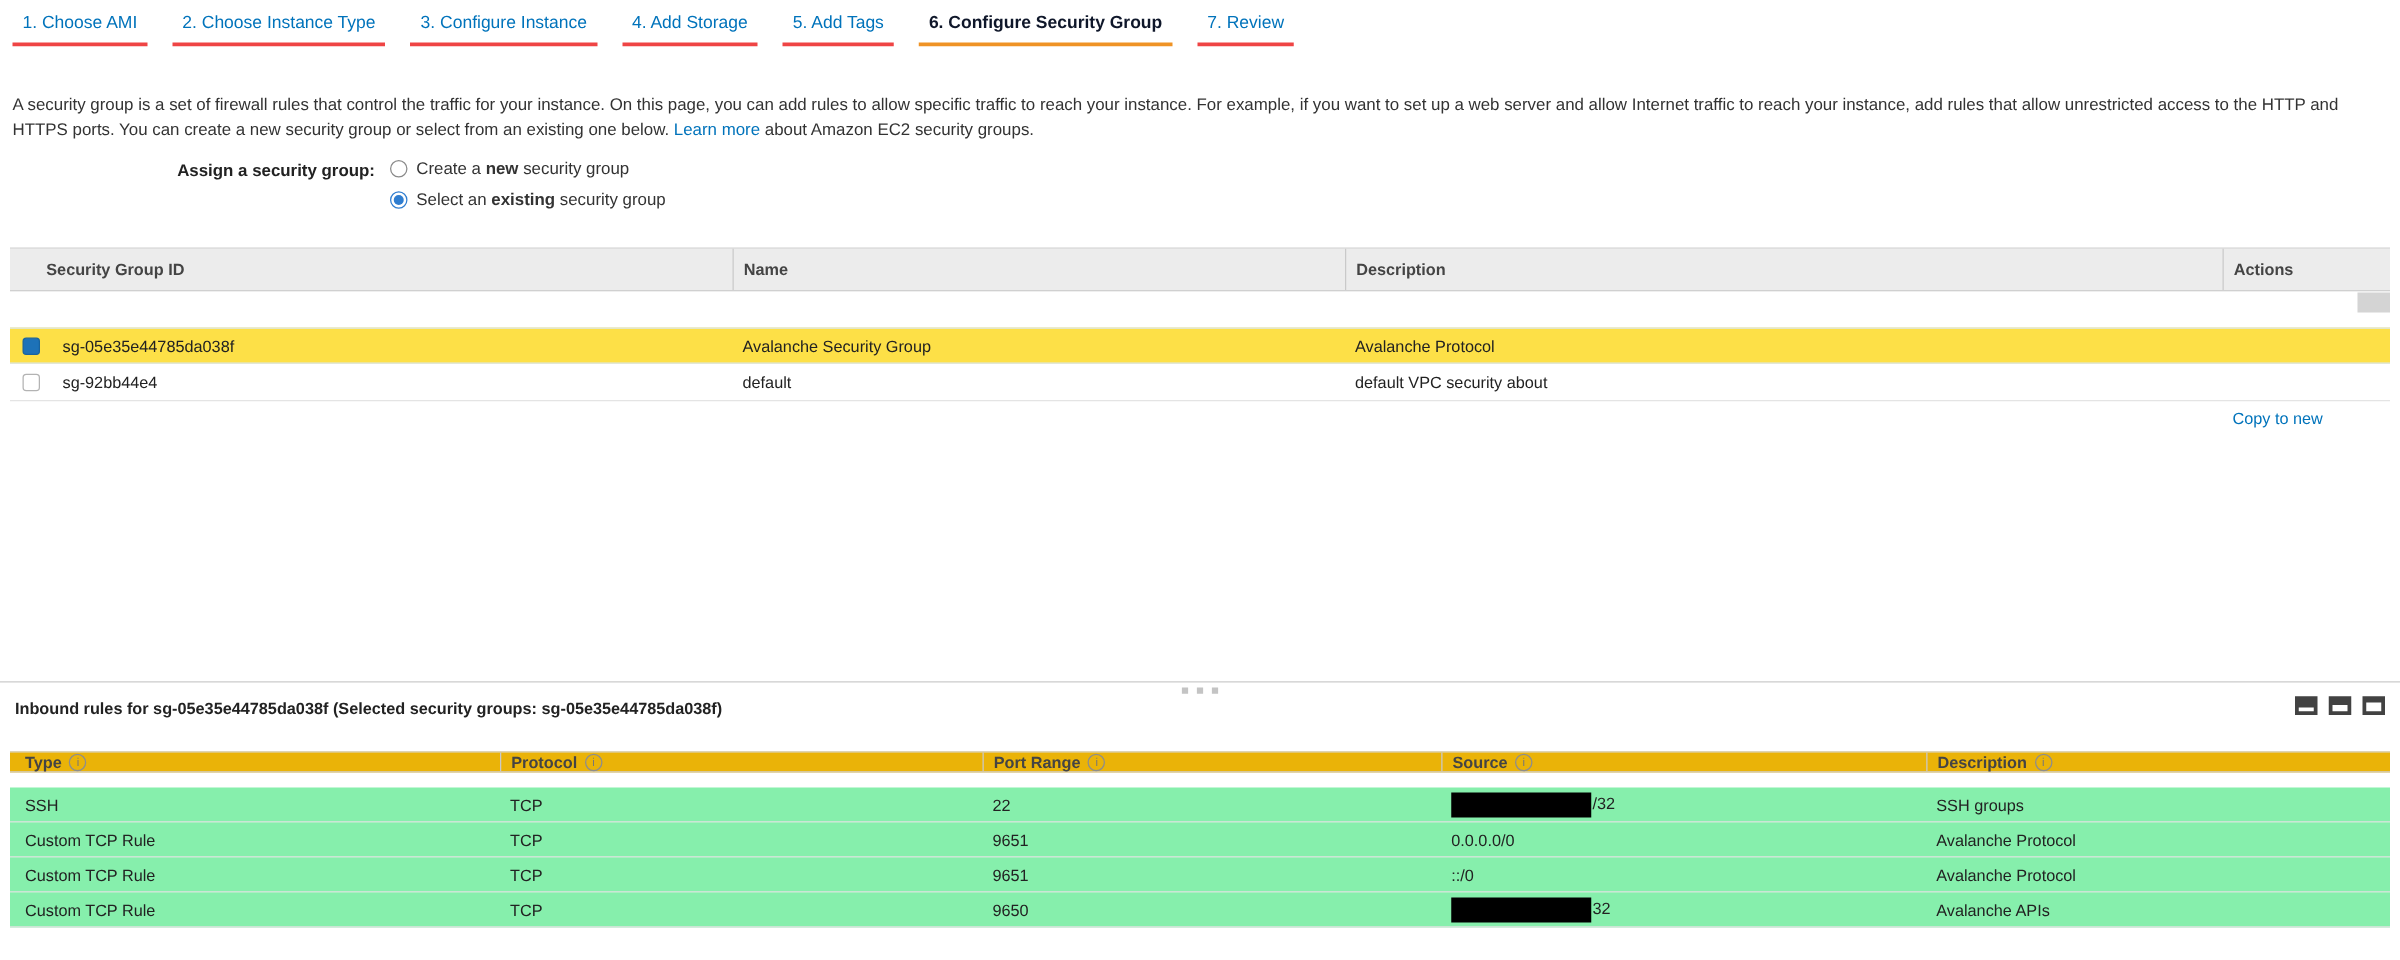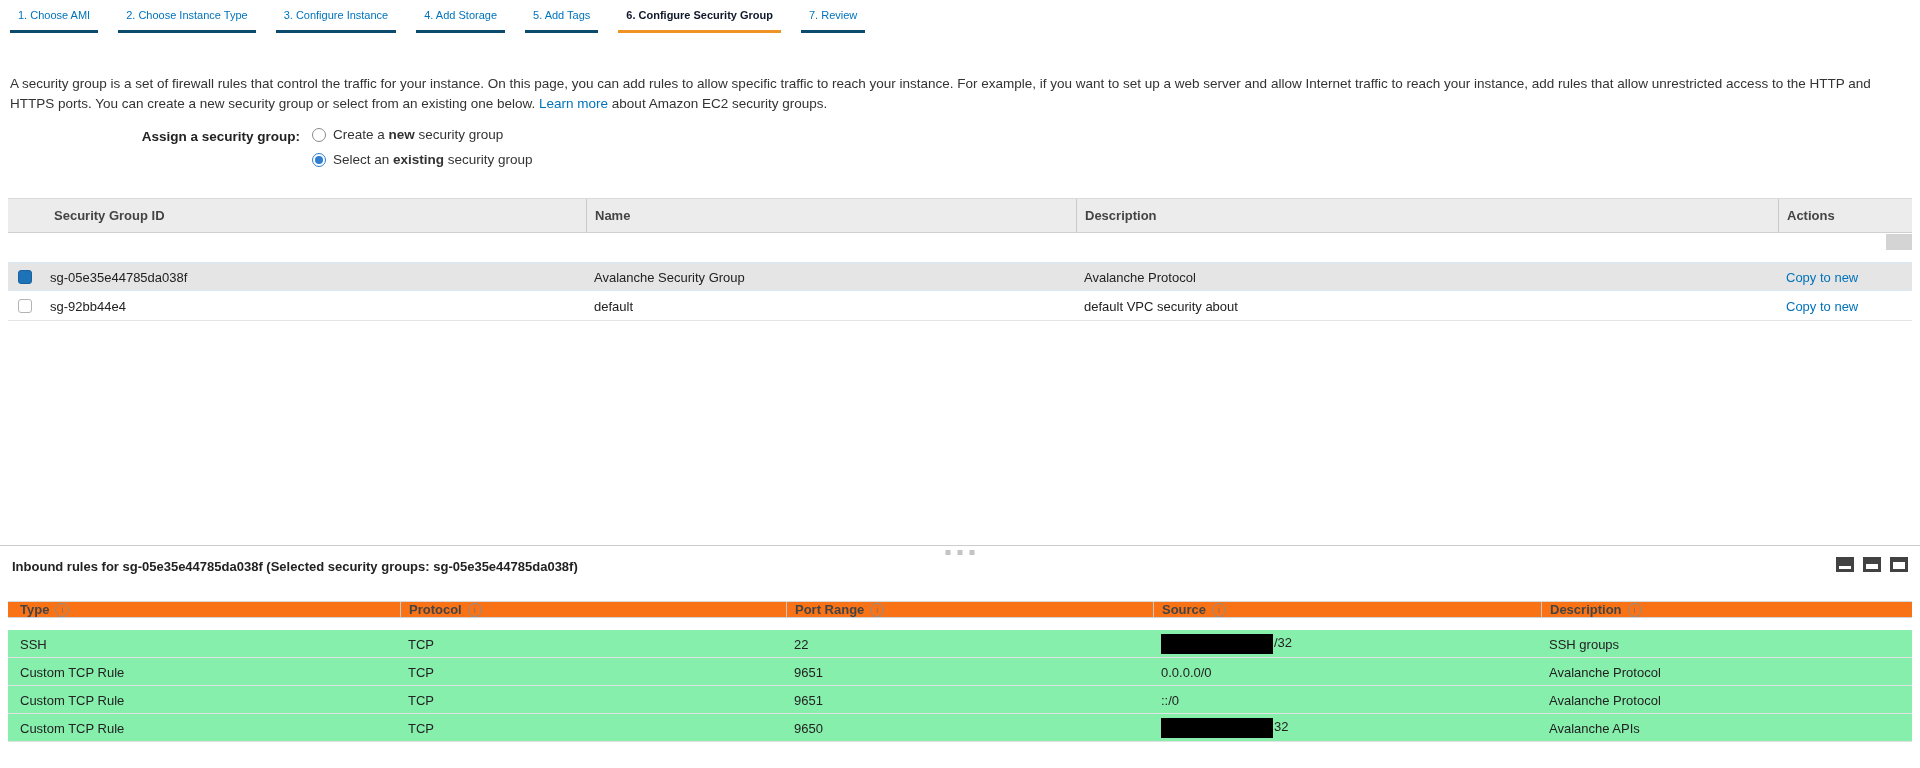--- a/index.html
+++ b/index.html
@@ -2,48 +2,48 @@
 <html><head>
 <meta charset="utf-8">
 <style>
   * { margin:0; padding:0; box-sizing:border-box; }
   html,body { background:#fff; }
   body { font-family:"Liberation Sans", sans-serif; color:#333; }
   .page { position:relative; width:1920px; height:768px; background:#fff; overflow:hidden; }
 
   
   .tabs { position:absolute; top:0; left:10px; display:flex; gap:20px; padding-top:9px; }
-  .tab { font-size:11px; color:#0073bb; padding:0 8px 9px 8px; border-bottom:3px solid #0c4a6e; cursor:pointer; white-space:nowrap; }
+  .tab { font-size:14px; color:#0073bb; padding:0 8px 9px 8px; border-bottom:3px solid #ef4444; cursor:pointer; white-space:nowrap; }
   .tab.active { color:#0f172a; font-weight:bold; border-bottom-color:#ef9325; }
 
   
   .step-title { position:absolute; top:38px; left:10px; font-size:27px; font-weight:300; color:#444; letter-spacing:-0.2px; }
   .step-desc { position:absolute; top:74px; left:10px; right:12px; font-size:13.5px; line-height:20px; color:#333; }
-  a.link { color:#0073bb; text-decoration:none; cursor:pointer; }
+  a.link { color:#0073bb; text-decoration:none; cursor:pointer;margin-top:29px; }
 
   
   .assign-label { position:absolute; top:129px; left:0; width:300px; text-align:right; font-size:13.5px; font-weight:bold; color:#222; }
   .radio-row { position:absolute; left:312px; display:flex; align-items:center; gap:7px; font-size:13.5px; color:#333; cursor:pointer; }
   .radio-row .b { font-weight:bold; }
   .radio { width:14px; height:14px; border-radius:50%; border:1px solid #8a8a8a; background:#fff; position:relative; flex:0 0 auto; }
   .radio.selected { border-color:#2f7dd0; }
   .radio.selected::after { content:""; position:absolute; left:2px; top:2px; width:8px; height:8px; border-radius:50%; background:#2f7dd0; }
 
   
   .sg-table { position:absolute; top:198px; left:8px; width:1904px; }
   .sg-header { position:relative; height:35px; background:#ececec; border-top:1px solid #d9d9d9; border-bottom:1px solid #d0d0d0; }
   .hcell { position:absolute; top:0; bottom:0; display:flex; align-items:center; padding-left:8px; font-size:13px; font-weight:bold; color:#444; border-left:1px solid #c9c9c9; }
   .hcell.first { border-left:none; }
   .sg-h-id { left:34px; right:0; width:auto; }
   .sg-h-name { left:578px; }
   .sg-h-desc { left:1068px; }
   .sg-h-act { left:1770px; }
   .sg-scroll-thumb { position:absolute; right:0; top:36px; width:26px; height:16px; background:#d4d4d4; }
   .sg-row { position:absolute; left:0; width:1904px; height:29px; background:#fff; }
-  .sg-row.highlight { background:#e5e5e5; border-top:1px solid #d9e8f5; border-bottom:1px solid #d9e8f5; }
+  .sg-row.highlight { background:#fde047; border-top:1px solid #d9e8f5; border-bottom:1px solid #d9e8f5; }
   .sg-row.plain { border-bottom:1px solid #e4e4e4; }
   .cell { position:absolute; top:50%; transform:translateY(-50%); font-size:13px; color:#222; padding-left:8px; white-space:nowrap; }
   .sg-c-id { left:34px; }
   .sg-c-name { left:578px; }
   .sg-c-desc { left:1068px; }
   .sg-c-act { left:1770px; font-size:13px; }
   .checkbox { position:absolute; left:10px; top:50%; transform:translateY(-50%); width:14px; height:14px; border-radius:3px; border:1px solid #b3b3b3; background:#fff; cursor:pointer; }
   .checkbox.checked { background:#1d72b8; border-color:#18639f; }
 
   
@@ -54,21 +54,21 @@
   
   .inbound-title { position:absolute; top:559px; left:12px; font-size:13px; font-weight:bold; color:#222; }
   .pane-icons { position:absolute; top:557px; right:12px; display:flex; gap:9px; }
   .pane-icon { width:18px; height:15px; background:#424242; position:relative; cursor:pointer; }
   .pane-icon::after { content:""; position:absolute; left:3px; right:3px; background:#fff; bottom:3px; }
   .pane-icon.s::after { height:3px; }
   .pane-icon.m::after { height:5px; }
   .pane-icon.l::after { height:7px; }
 
   .in-table { position:absolute; top:601px; left:8px; width:1904px; }
-  .in-header { position:relative; height:17px; background:#f97316; border-top:1px solid #d9d9d9; border-bottom:1px solid #d0d0d0; }
+  .in-header { position:relative; height:17px; background:#eab308; border-top:1px solid #d9d9d9; border-bottom:1px solid #d0d0d0; }
   .in-h-type { left:4px; border-left:none; }
   .in-h-proto { left:392px; }
   .in-h-port { left:778px;text-align:center; }
   .in-h-src { left:1145px; }
   .in-h-desc { left:1533px; }
   .info-icon { width:14px; height:14px; border:1px solid #8d8d8d; border-radius:50%; margin-left:6px; display:inline-flex; align-items:center; justify-content:center; font-size:9px; font-weight:normal; color:#777; font-style:normal; }
   .info-icon::before { content:"i"; }
   .in-row { position:absolute; left:0; width:1904px; height:28px; background:#86efac; border-bottom:1px solid #e2e2e2; }
   .in-c-type { left:4px; }
   .in-c-proto { left:392px; }
@@ -102,21 +102,21 @@
     <span class="radio"></span>
     <span><span>Create a </span><span class="b">new</span><span> security group</span></span>
   </div>
   <div class="radio-row" style="top:152px;">
     <span class="radio selected"></span>
     <span><span>Select an </span><span class="b">existing</span><span> security group</span></span>
   </div>
 
   <div class="sg-table">
     <div class="sg-header">
-      <div class="hcell first sg-h-id" style="left:38px;">Security Group ID</div>
+      <div class="hcell first sg-h-id" style="left:21px;">Security Group ID</div>
       <div class="hcell sg-h-name">Name</div>
       <div class="hcell sg-h-desc">Description</div>
       <div class="hcell sg-h-act">Actions</div>
     </div>
     <div class="sg-scroll-thumb"></div>
 
     <div class="sg-row highlight" style="top:64px;">
       <span class="checkbox checked"></span>
       <span class="cell sg-c-id">sg-05e35e44785da038f</span>
       <span class="cell sg-c-name">Avalanche Security Group</span>

